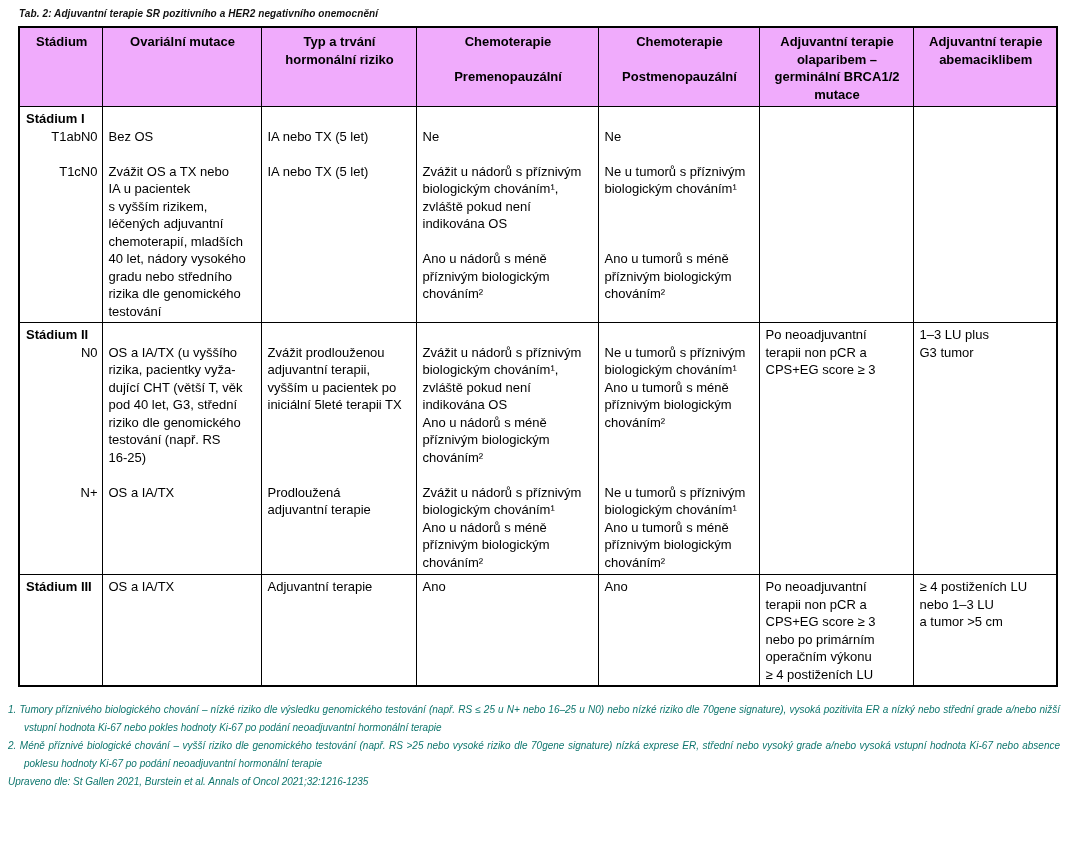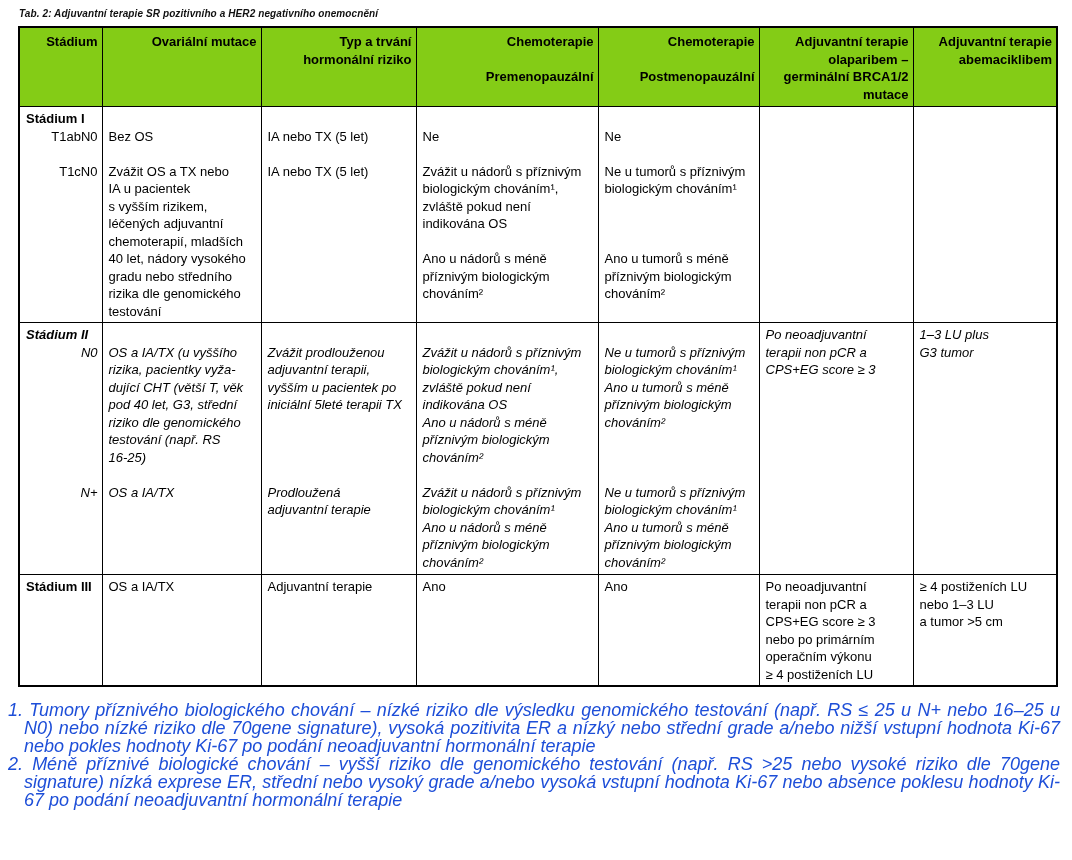--- a/index.html
+++ b/index.html
@@ -18,42 +18,42 @@
   table.tx {
     border-collapse:collapse; table-layout:fixed; width:1038px;
     border:2px solid #000;
   }
   table.tx th, table.tx td {
     border:1.4px solid #000;
     vertical-align:top;
     overflow:hidden;
   }
   table.tx th {
-    background:#84cc16;
-    font-size:13px; line-height:17.5px; font-weight:bold; text-align:right;
+    background:#f0abfc;
+    font-size:13px; line-height:17.5px; font-weight:bold; text-align:center;
     padding:5px 4px 3px 6px;
     white-space:pre-line;
   }
   table.tx td {
     font-size:13px; line-height:17.5px;
     padding:3px 4px 2px 6px;
     white-space:pre-line;
   }
   td.col-stage { white-space:normal; }
   .stage { font-weight:bold; white-space:pre-line; }
   .stage-sub { white-space:pre-line;text-align:right; }
 
   tr.hdr  { height:76px; }
   tr.r1   { height:213px;margin-left:20px; }
-  tr.r2   { height:252px;font-style:italic; }
+  tr.r2   { height:252px; }
   tr.r3   { height:109px; }
 
   .footnotes {
     margin:14px 0 0 -10px; width:1052px;
-    font-style:italic; font-size:18px; line-height:18px; color:#1d4ed8;
+    font-style:italic; font-size:10px; line-height:18px; color:#0f766e;
   }
   .fn { padding-left:16px; text-indent:-16px; text-align:justify; }
   .fn-plain { padding-left:0; }
 </style>
 </head>
 <body>
 
 <div class="page">
 
   <div class="title">Tab. 2: Adjuvantní terapie SR pozitivního a HER2 negativního onemocnění</div>
@@ -214,15 +214,16 @@
         <td>≥ 4 postiženích LU
 nebo 1–3 LU
 a tumor &gt;5 cm</td>
       </tr>
     </tbody>
   </table>
 
   <div class="footnotes">
     <div class="fn"><span>1.</span> <span>Tumory příznivého biologického chování – nízké riziko dle výsledku genomického testování (např. RS ≤ 25 u N+ nebo 16–25 u N0) nebo nízké riziko dle 70gene signature), vysoká pozitivita ER a nízký nebo střední grade a/nebo nižší vstupní hodnota Ki-67 nebo pokles hodnoty Ki-67 po podání neoadjuvantní hormonální terapie</span></div>
     <div class="fn"><span>2.</span> <span>Méně příznivé biologické chování – vyšší riziko dle genomického testování (např. RS &gt;25 nebo vysoké riziko dle 70gene signature) nízká exprese ER, střední nebo vysoký grade a/nebo vysoká vstupní hodnota Ki-67 nebo absence poklesu hodnoty Ki-67 po podání neoadjuvantní hormonální terapie</span></div>
+    <div class="fn-plain">Upraveno dle: St Gallen 2021, Burstein et al. Annals of Oncol 2021;32:1216-1235</div>
   </div>
 
 </div>
 
 </body></html>

